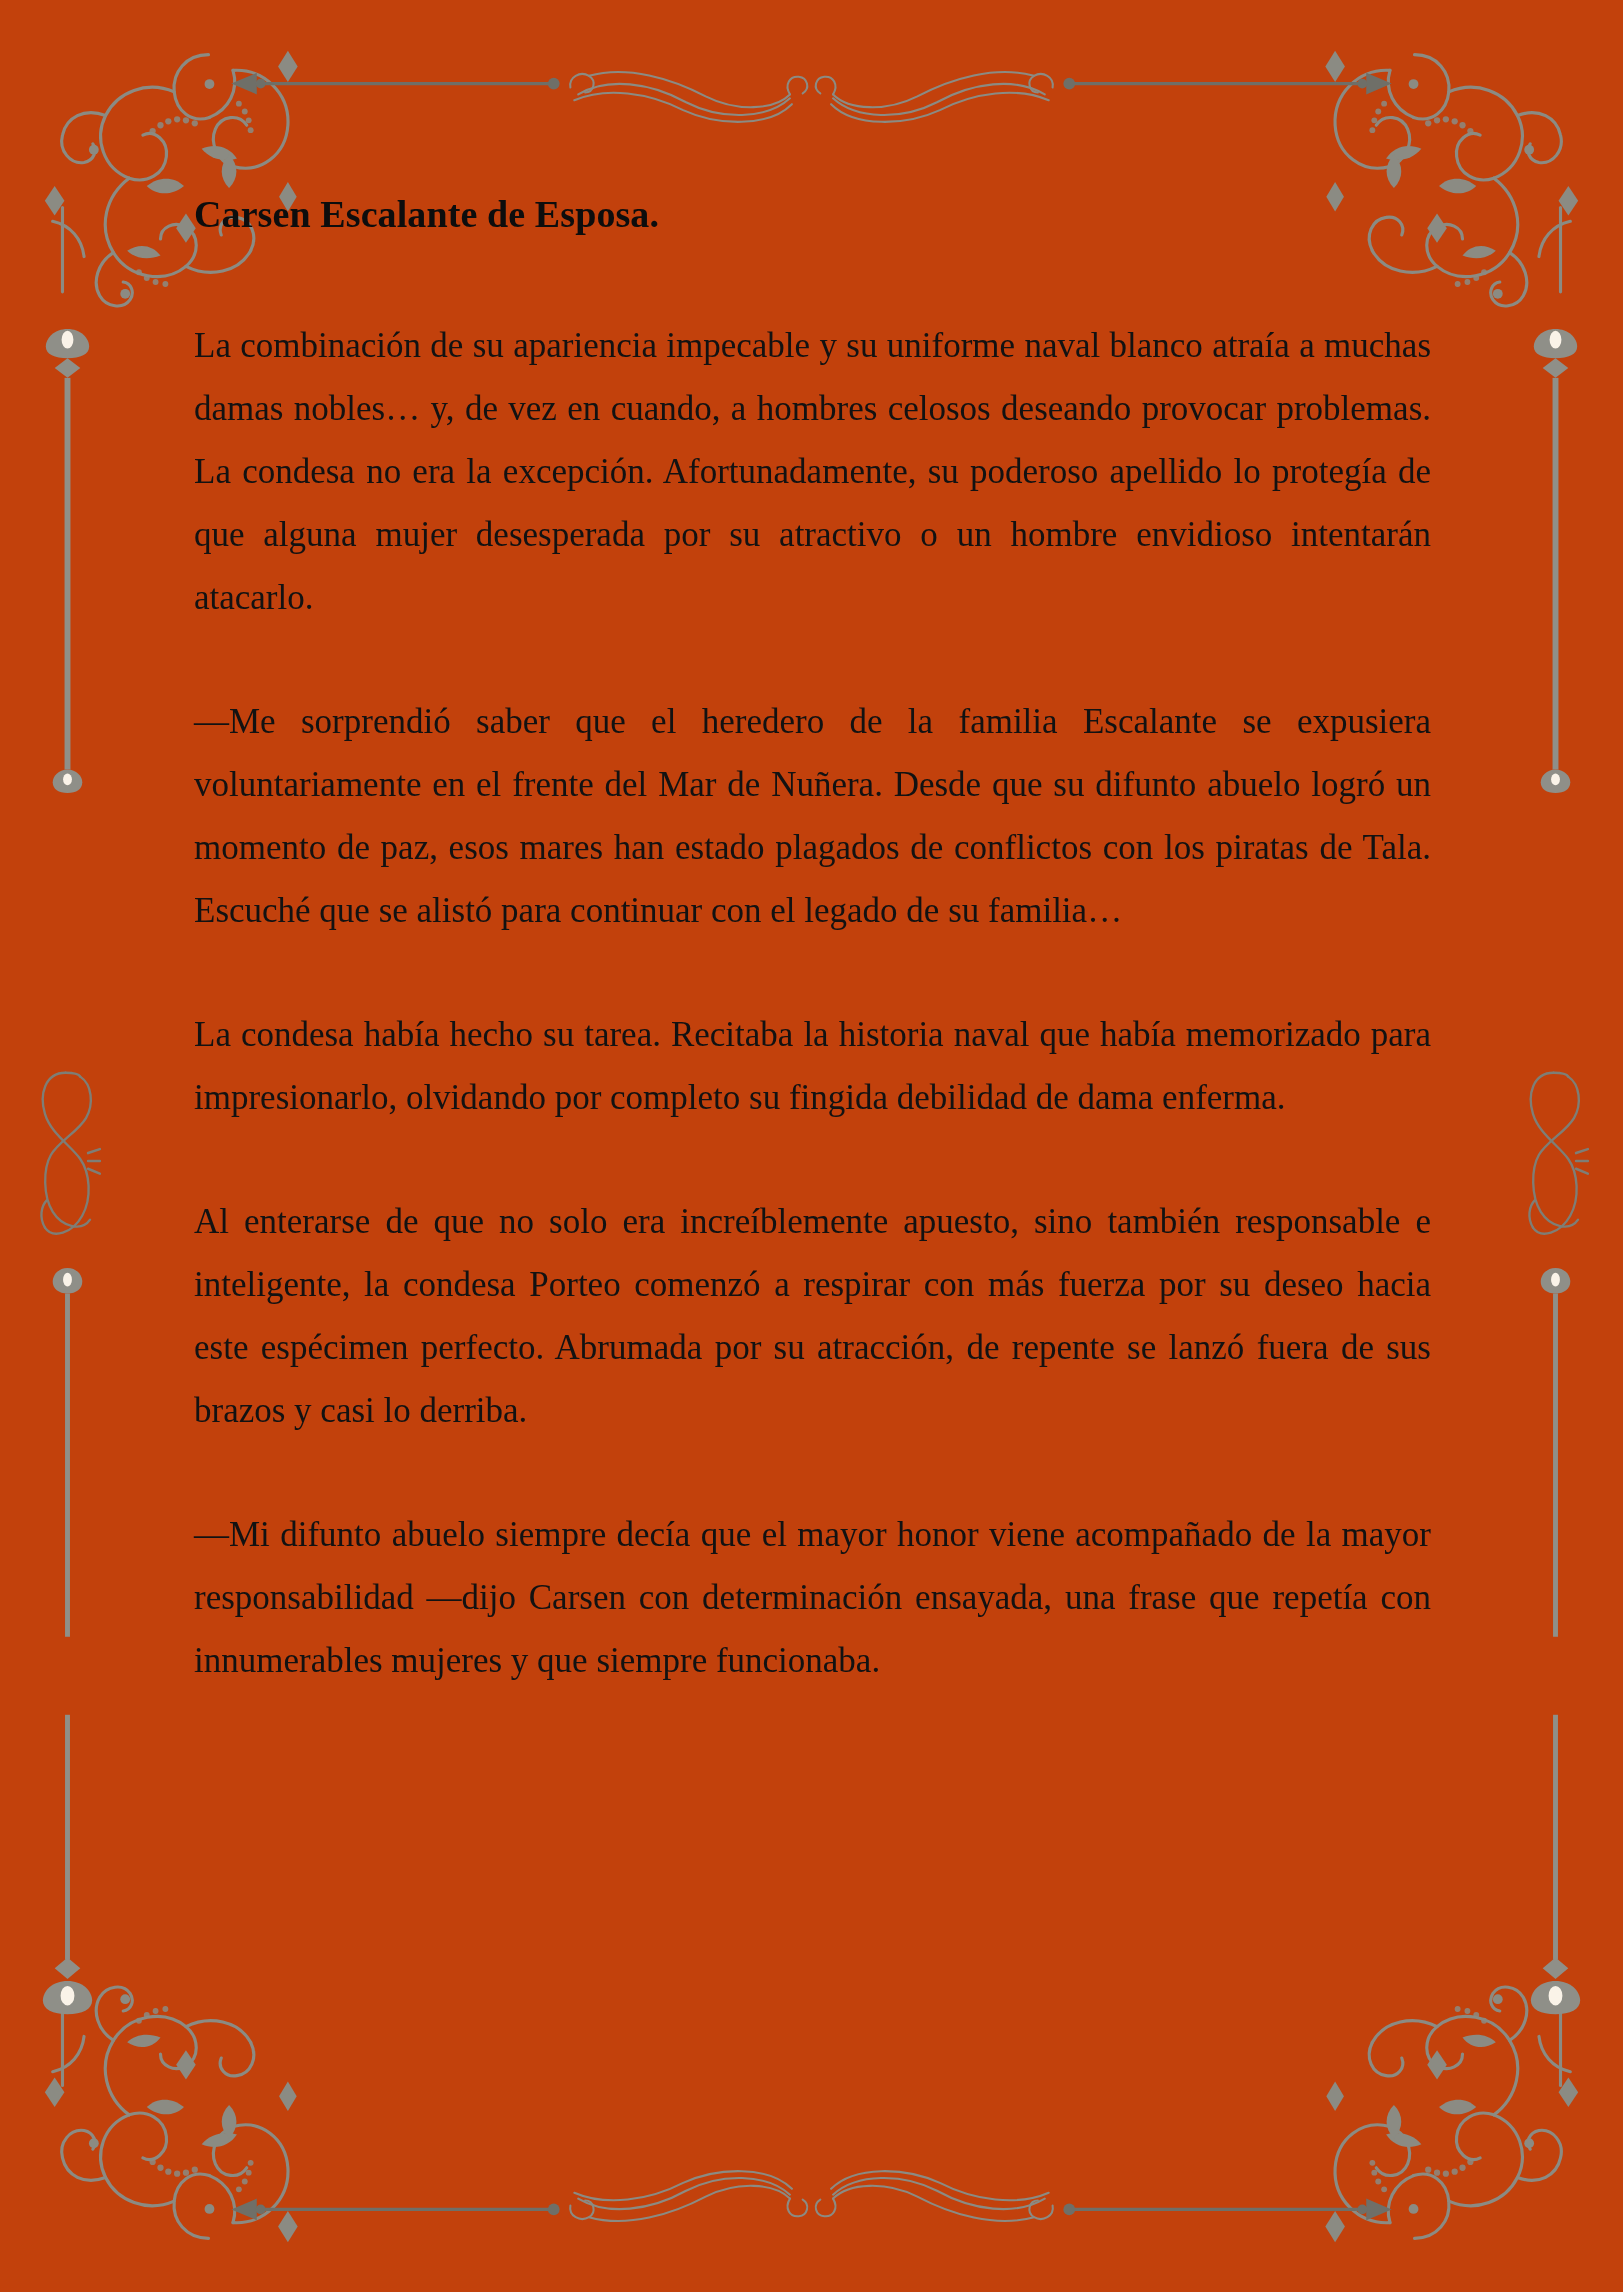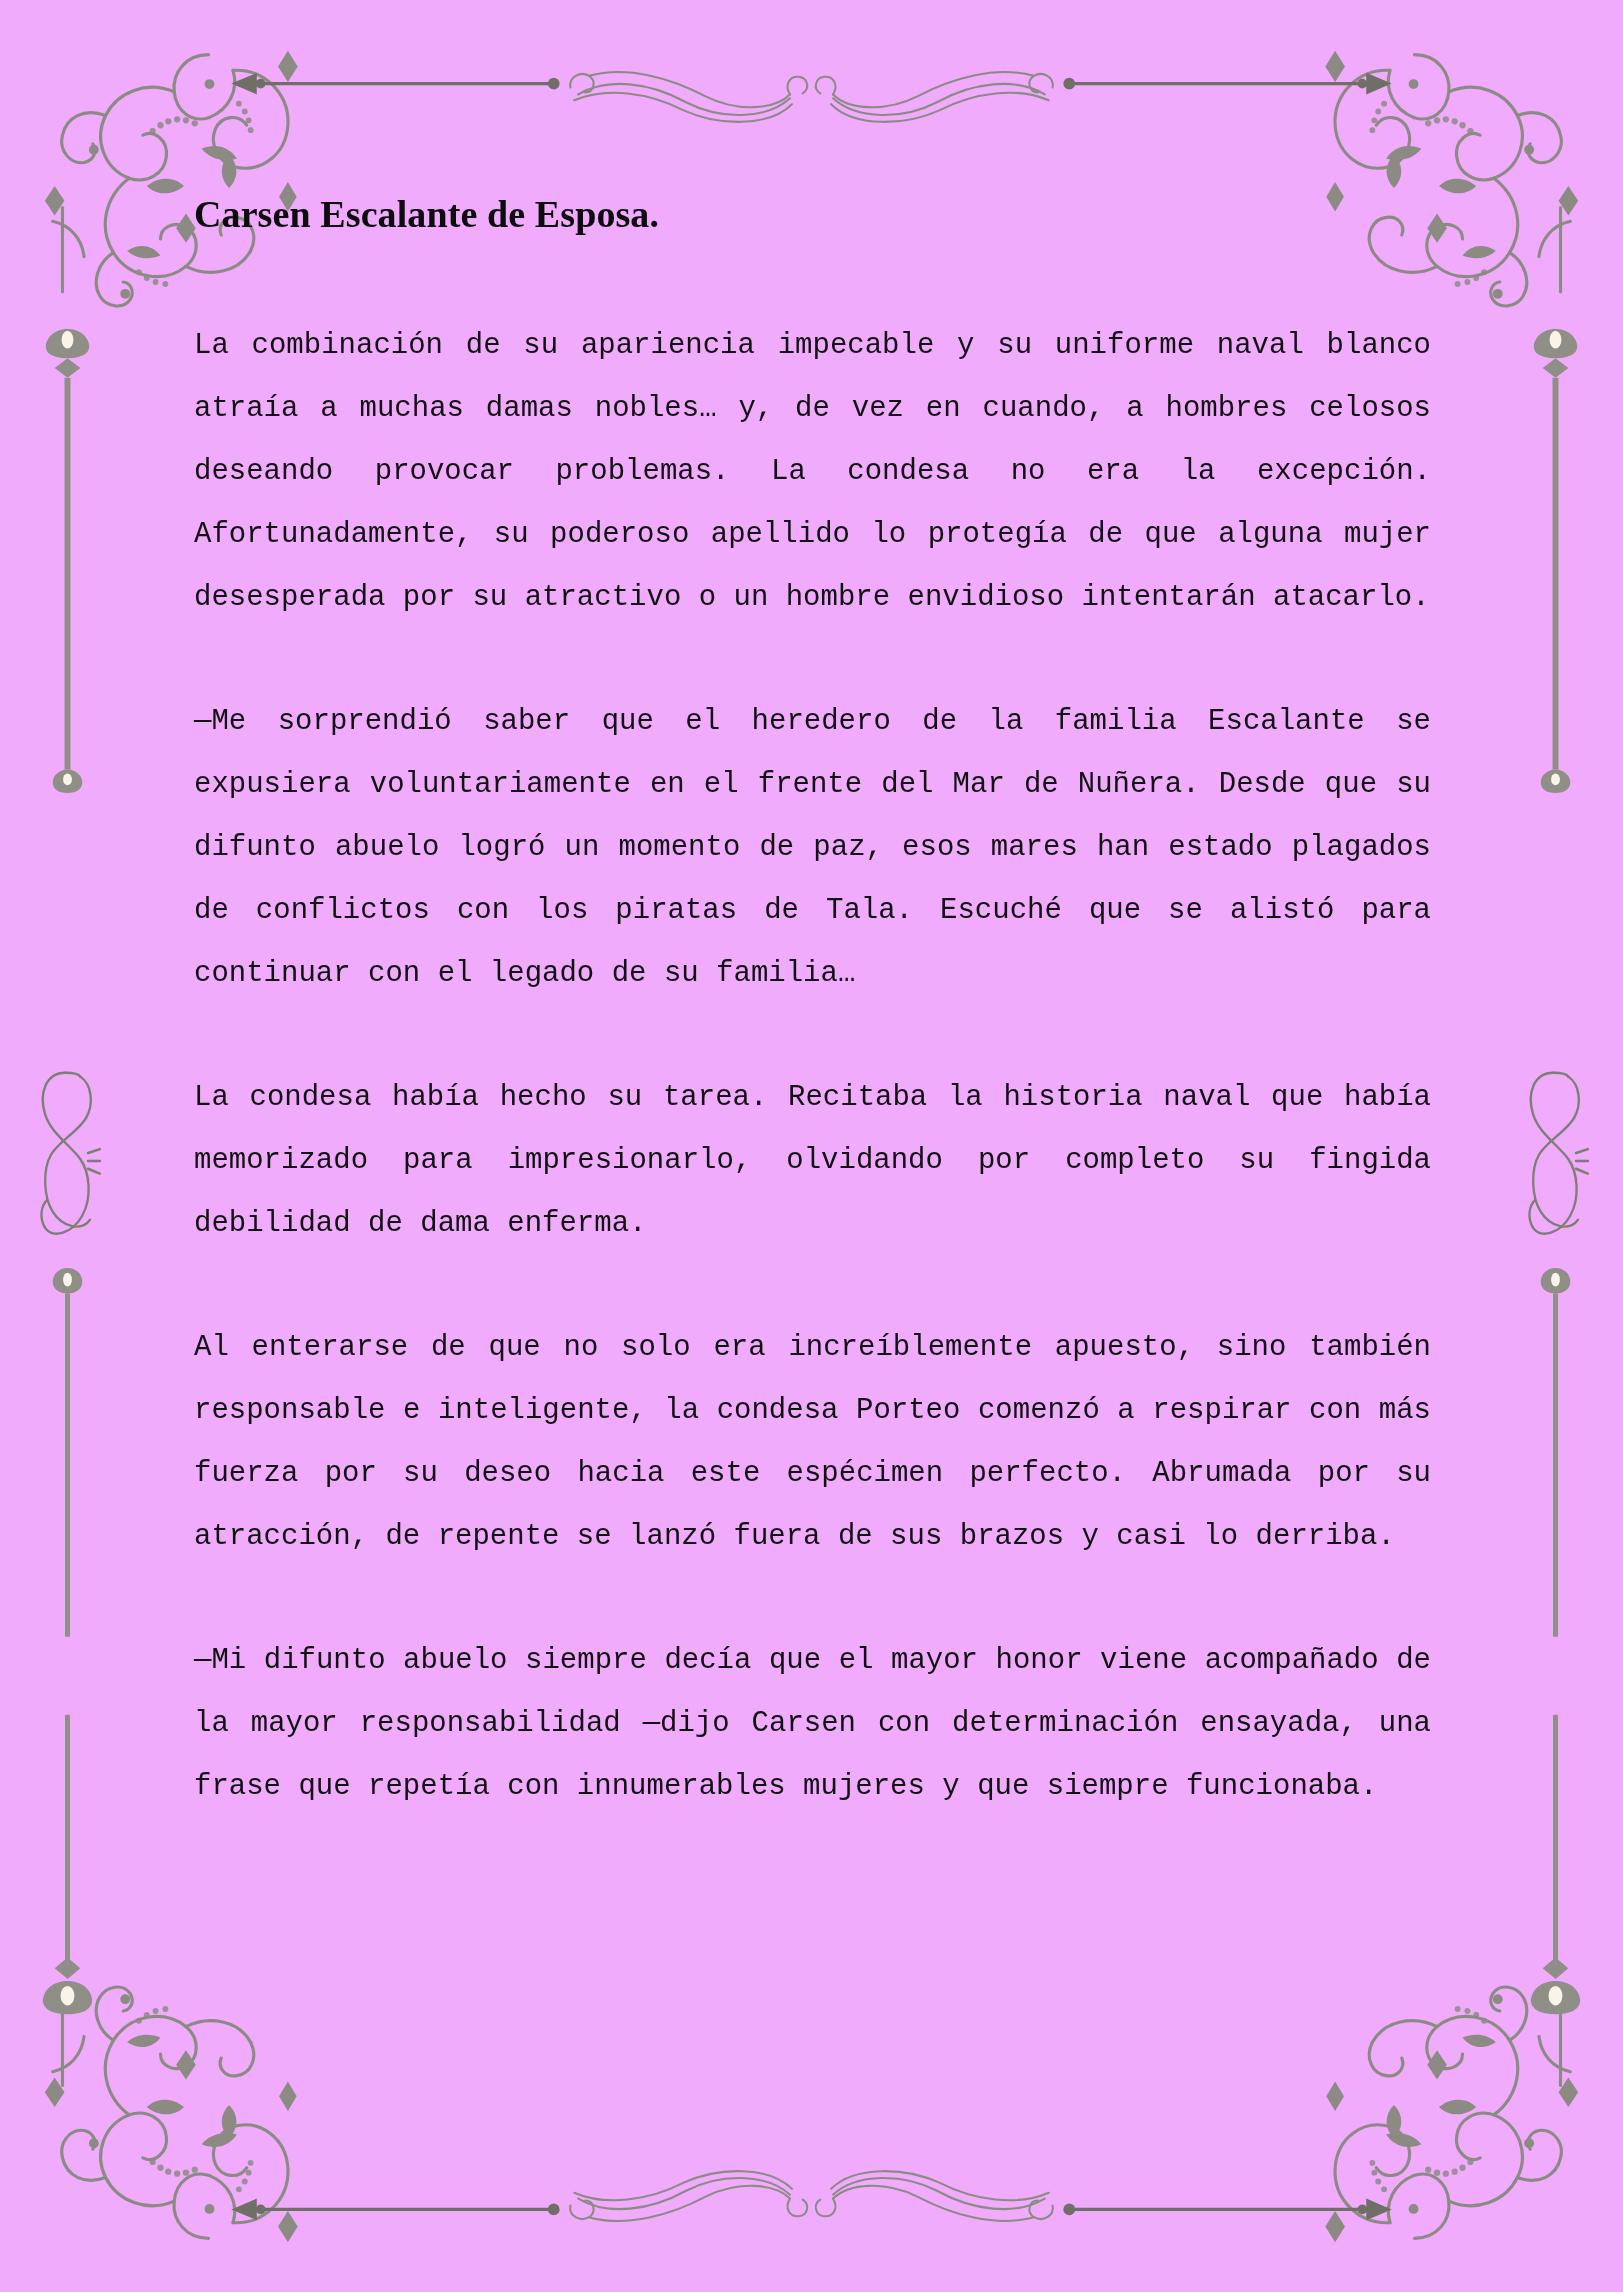--- a/index.html
+++ b/index.html
@@ -4,21 +4,21 @@
 <style>
   html, body {
     margin: 0;
     padding: 0;
     background: #FAF3E8;
   }
   .page {
     position: relative;
     width: 1623px;
     height: 2293px;
-    background: #f0abfc;
+    background: #c2410c;
     overflow: hidden;
     font-family: "Liberation Serif", "DejaVu Serif", serif;
   }
 
   
   .ornament {
     position: absolute;
     pointer-events: none;
   }
   .corner-tl { left: 37px;  top: 39px; }
@@ -47,22 +47,22 @@
   .doc-title {
     font-family: "Liberation Serif", "DejaVu Serif", serif;
     font-weight: bold;
     font-size: 38px;
     line-height: 1.2;
     color: #0d0d0d;
     letter-spacing: 0.1px;
     margin: 0 0 76px 0;
   }
   .para {
-    font-family: Liberation Mono, monospace;
-    font-size: 29px;
+    font-family: Liberation Serif, serif;
+    font-size: 35px;
     line-height: 63px;
     color: #121212;
     text-align: justify;
     text-justify: inter-word;
     margin: 0 0 61px 0;
     hyphens: none;
   }
   .para:last-child { margin-bottom: 0; }
 </style>
 </head>

